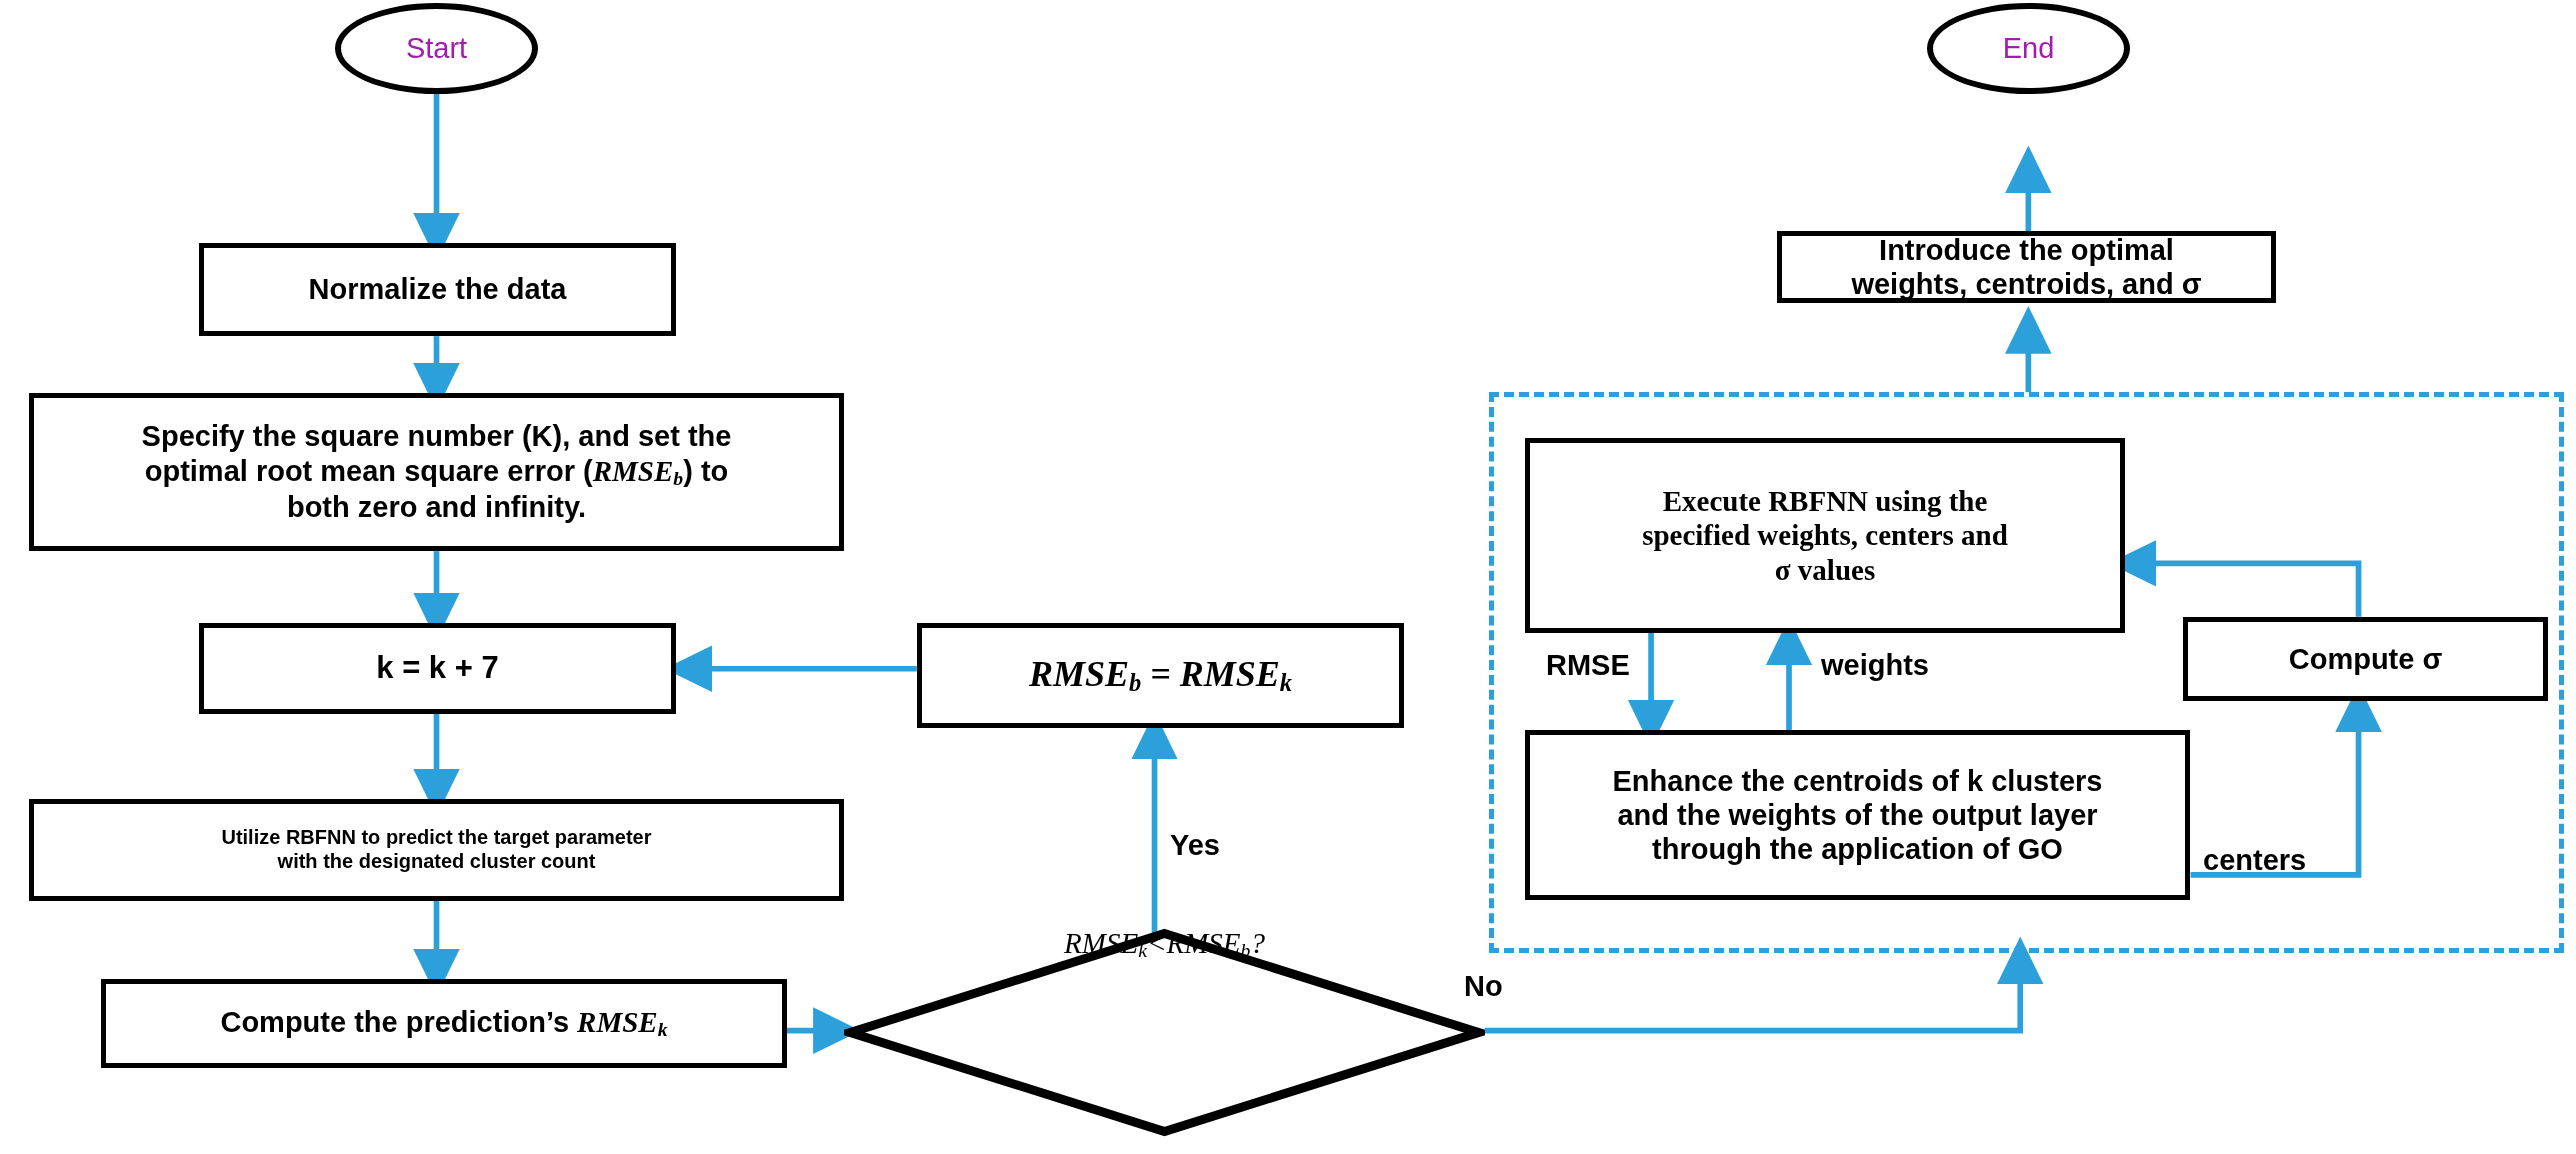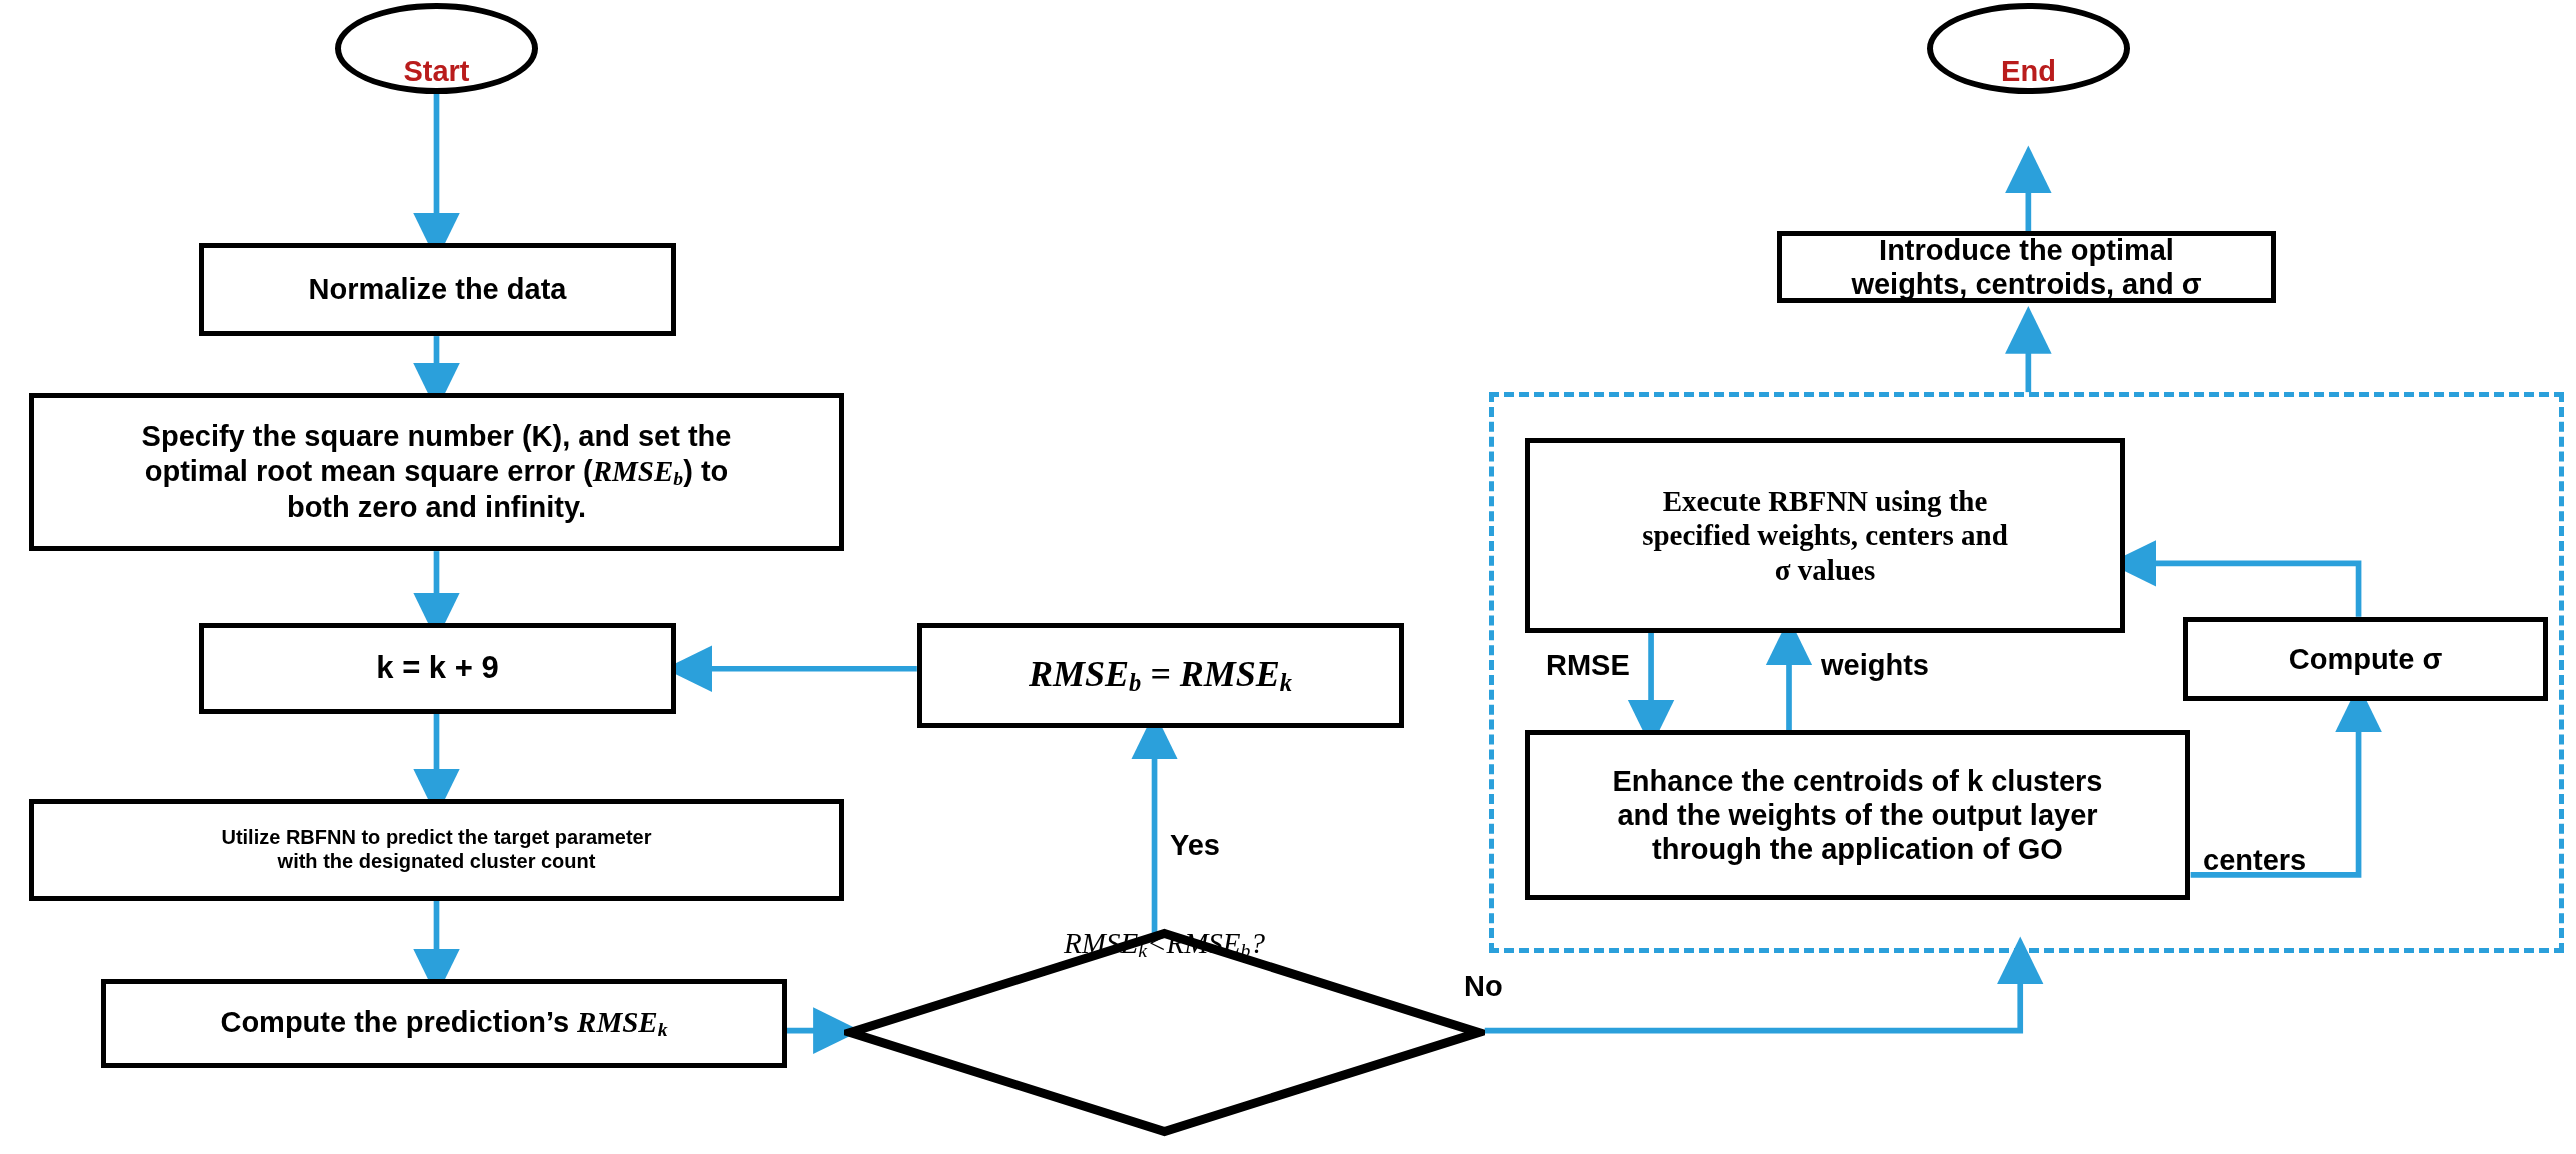--- a/index.html
+++ b/index.html
@@ -15,23 +15,22 @@
     font-weight:bold;
     color:#000000;
     line-height:1.18;
     padding:3.2px 8px;
   }
   
   .ellipse{
     border:6.5px solid #000000;
     border-radius:50%;
     background:#ffffff;
-    font-weight:bold;
-    color:#b91c1c;
-    align-items:flex-end;
+    font-weight:normal;
+    color:#a21caf;
   }
   
   .diamond-wrap{position:absolute;}
   .diamond-wrap svg{position:absolute;left:0;top:0;}
   .diamond-label{
     position:absolute;left:0;top:0;width:100%;height:100%;
     display:flex;align-items:flex-start;justify-content:center;
     font-family:"Liberation Serif",serif;font-style:italic;
     color:#000;
   }
@@ -115,21 +114,21 @@
     <div style="width:100%;">
       <div>Specify the square number (K), and set the</div>
       <div>
         <span>optimal root mean square error (</span><span class="mathi"><span>RMSE</span><sub>b</sub></span><span>) to</span>
       </div>
       <div>both zero and infinity.</div>
     </div>
   </div>
 
   <div class="node rect" style="left:199px;top:623px;width:477px;height:91px;font-size:31px;">
-    <span>k = k + 9</span>
+    <span>k = k + 7</span>
   </div>
 
   <div class="node rect" style="left:29px;top:799px;width:815px;height:102px;font-size:20px;">
     <div style="width:100%;">
       <div>Utilize RBFNN to predict the target parameter</div>
       <div>with the designated cluster count</div>
     </div>
   </div>
 
   <div class="node rect" style="left:101px;top:979px;width:686px;height:89px;font-size:29px;">

